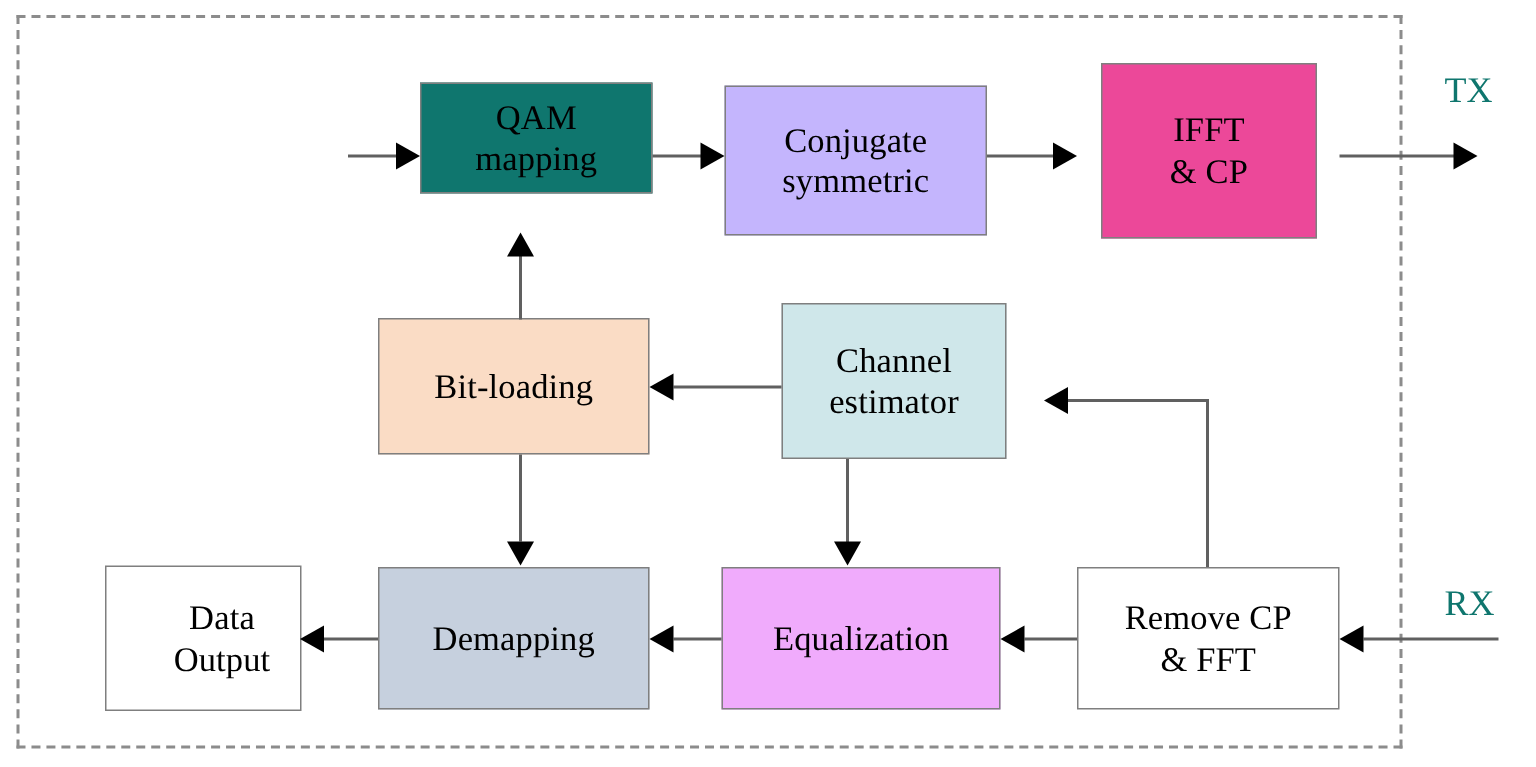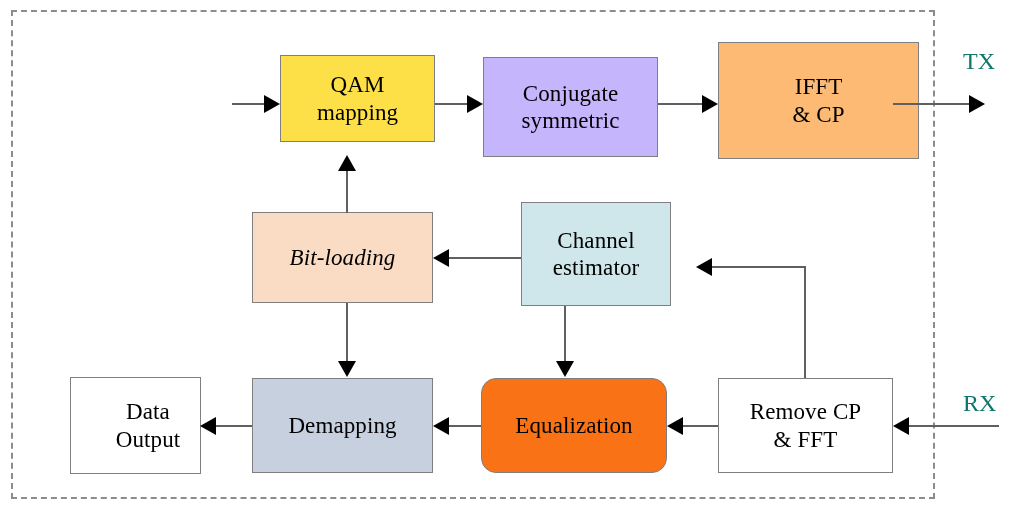--- a/index.html
+++ b/index.html
@@ -76,49 +76,49 @@
   }
 </style>
 </head>
 <body>
 
 <div id="canvas">
 
   <div class="sys-boundary" style="left:11px; top:10px; width:924px; height:489px;"></div>
 
 
-  <div class="node" style="left:280px; top:55px; width:155px; height:87px; background:#fde047;">
+  <div class="node" style="left:280px; top:55px; width:155px; height:74px; background:#0f766e;">
     <span class="label">QAM<br>mapping</span>
   </div>
 
   <div class="node" style="left:483px; top:57px; width:175px; height:100px; background:#c4b5fd;">
     <span class="label">Conjugate<br>symmetric</span>
   </div>
 
-  <div class="node" style="left:718px; top:42px; width:201px; height:117px; background:#fdba74;">
+  <div class="node" style="left:734px; top:42px; width:144px; height:117px; background:#ec4899;">
     <span class="label">IFFT<br>&amp; CP</span>
   </div>
 
-  <div class="node" style="left:252px; top:212px; width:181px; height:91px; background:#fadcc5;font-style:italic;">
+  <div class="node" style="left:252px; top:212px; width:181px; height:91px; background:#fadcc5;">
     <span class="label">Bit-loading</span>
   </div>
 
   <div class="node" style="left:521px; top:202px; width:150px; height:104px; background:#cfe7ea;">
     <span class="label">Channel<br>estimator</span>
   </div>
 
   <div class="node" style="left:70px; top:377px; width:131px; height:97px; background:#ffffff;padding-left:29px;">
     <span class="label">Data<br>Output</span>
   </div>
 
   <div class="node" style="left:252px; top:378px; width:181px; height:95px; background:#c6d0de;justify-content:flex-end;">
     <span class="label">Demapping</span>
   </div>
 
-  <div class="node" style="left:481px; top:378px; width:186px; height:95px; background:#f97316;border-radius:15px;">
+  <div class="node" style="left:481px; top:378px; width:186px; height:95px; background:#f0abfc;">
     <span class="label">Equalization</span>
   </div>
 
   <div class="node" style="left:718px; top:378px; width:175px; height:95px; background:#ffffff;text-align:center;">
     <span class="label">Remove CP<br>&amp; FFT</span>
   </div>
 
   <div class="edge-h" style="left:232px; top:103px; width:36px;"></div>
   <div class="arrow right" style="left:264px; top:95px;"></div>
 

